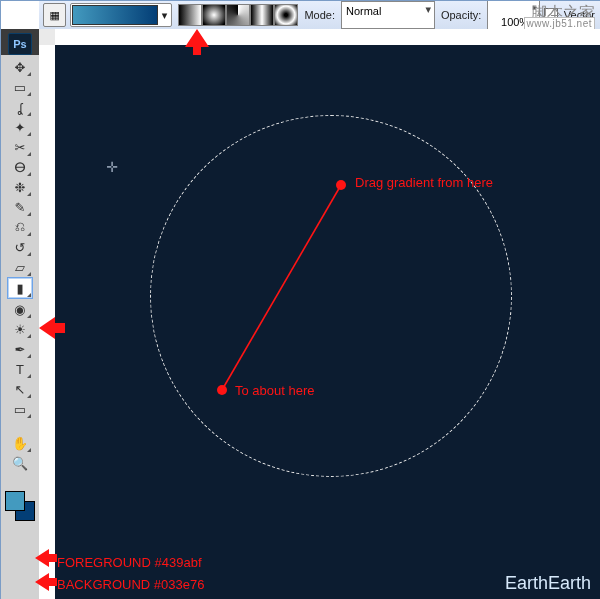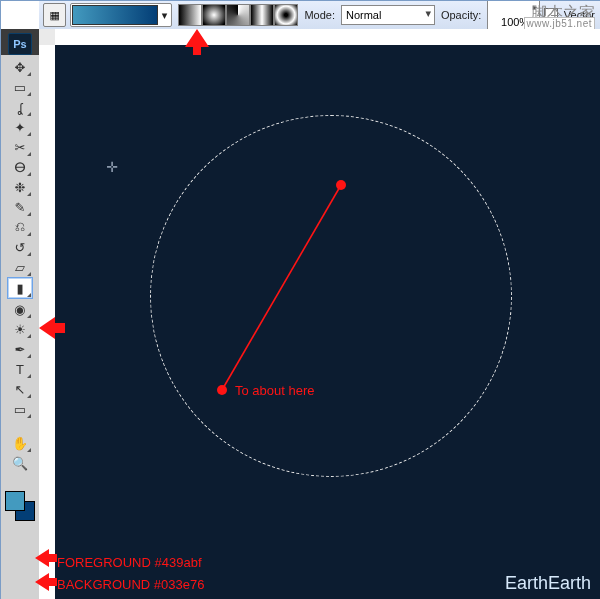--- a/index.html
+++ b/index.html
@@ -11,21 +11,21 @@
   .grad-wrap{display:flex;align-items:center;border:1px solid #888;border-radius:2px;background:#fff;padding:1px}
   .drop{width:12px;height:18px;display:flex;align-items:center;justify-content:center;color:#222}
   .gtypes{display:flex;gap:0;margin-left:2px}
   .gt{width:22px;height:20px;border:1px solid #808080;background:#e8e8e8}
   .gt.linear{background:linear-gradient(90deg,#000,#fff)}
   .gt.radial{background:radial-gradient(circle at 50% 50%,#fff 0%,#000 90%)}
   .gt.angle{background:conic-gradient(#fff,#000)}
   .gt.reflect{background:linear-gradient(90deg,#000,#fff 50%,#000)}
   .gt.diamond{background:radial-gradient(circle at 50% 50%,#000 10%,#fff 60%,#000 100%)}
   .lbl{color:#222;margin:0 2px}
-  .select{height:18px;border:1px solid #888;background:#fff;padding:0 16px 0 4px;display:flex;align-items:center;position:relative}
+  .select{height:18px;border:1px solid #888;background:#fff;padding:0 16px 8px 4px;display:flex;align-items:center;position:relative}
   .select:after{content:"▾";position:absolute;right:3px;top:1px;color:#444}
   .numfield{height:18px;border:1px solid #888;background:#fff;width:40px;display:flex;align-items:center;justify-content:flex-end;padding:13px 10px 0 2px;position:relative}
   .numfield:after{content:"▸";position:absolute;right:2px;top:2px;font-size:9px;color:#555}
   .chk{width:12px;height:12px;border:1px solid #666;background:#fff;display:inline-block;vertical-align:middle}
   
   .wm1{position:absolute;right:6px;top:2px;font-family:Liberation Serif, serif;font-size:16px;color:#8a8a8a}
   .wm2{position:absolute;right:6px;top:16px;font-size:10px;color:#8a8a8a;letter-spacing:.5px;border:1px solid #bbb;padding:0 2px;background:#fff}
   
   .appstrip{position:absolute;left:0;top:28px;width:38px;height:26px;background:#3b3b3b;display:flex;align-items:flex-end;justify-content:center}
   .pslogo{width:22px;height:20px;border:1px solid #0b3d66;background:#0e2236;color:#8fc6ff;font-weight:bold;font-size:11px;display:flex;align-items:center;justify-content:center;border-radius:2px}
@@ -193,20 +193,21 @@
 
       <div class="marquee" style="left:95px;top:70px;width:360px;height:360px"></div>
 
       <div class="center-target" style="left:50px;top:115px">✛</div>
 
       <svg class="dragline" width="560" height="560">
         <line x1="286" y1="140" x2="167" y2="345" stroke="#ff1414" stroke-width="1.6"></line>
       </svg>
       <div class="reddot" style="left:281px;top:135px"></div>
       <div class="reddot" style="left:162px;top:340px"></div>
+      <div class="anno" style="left:300px;top:130px">Drag gradient from here</div>
       <div class="anno" style="left:180px;top:338px">To about here</div>
 
       <div class="anno" style="left:2px;bottom:30px">FOREGROUND #439abf</div>
       <div class="anno" style="left:2px;bottom:8px">BACKGROUND #033e76</div>
       <div class="vearth">
         <span>Earth</span><b>Earth</b>
       </div>
     </div>
   </div>
 

